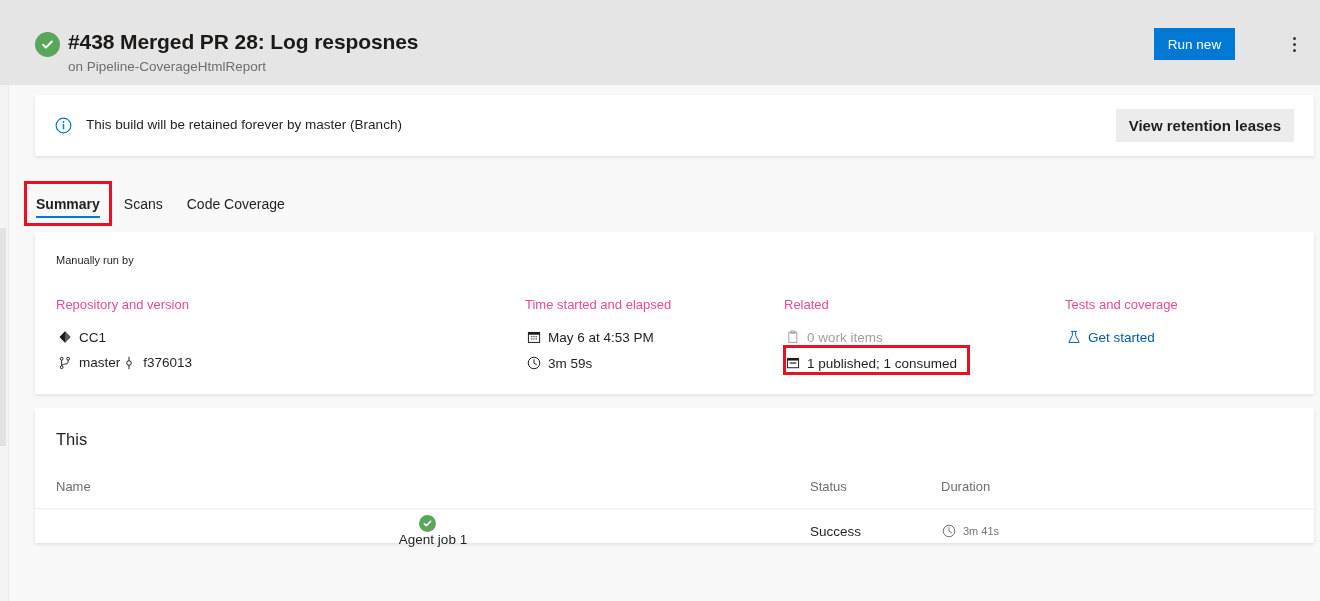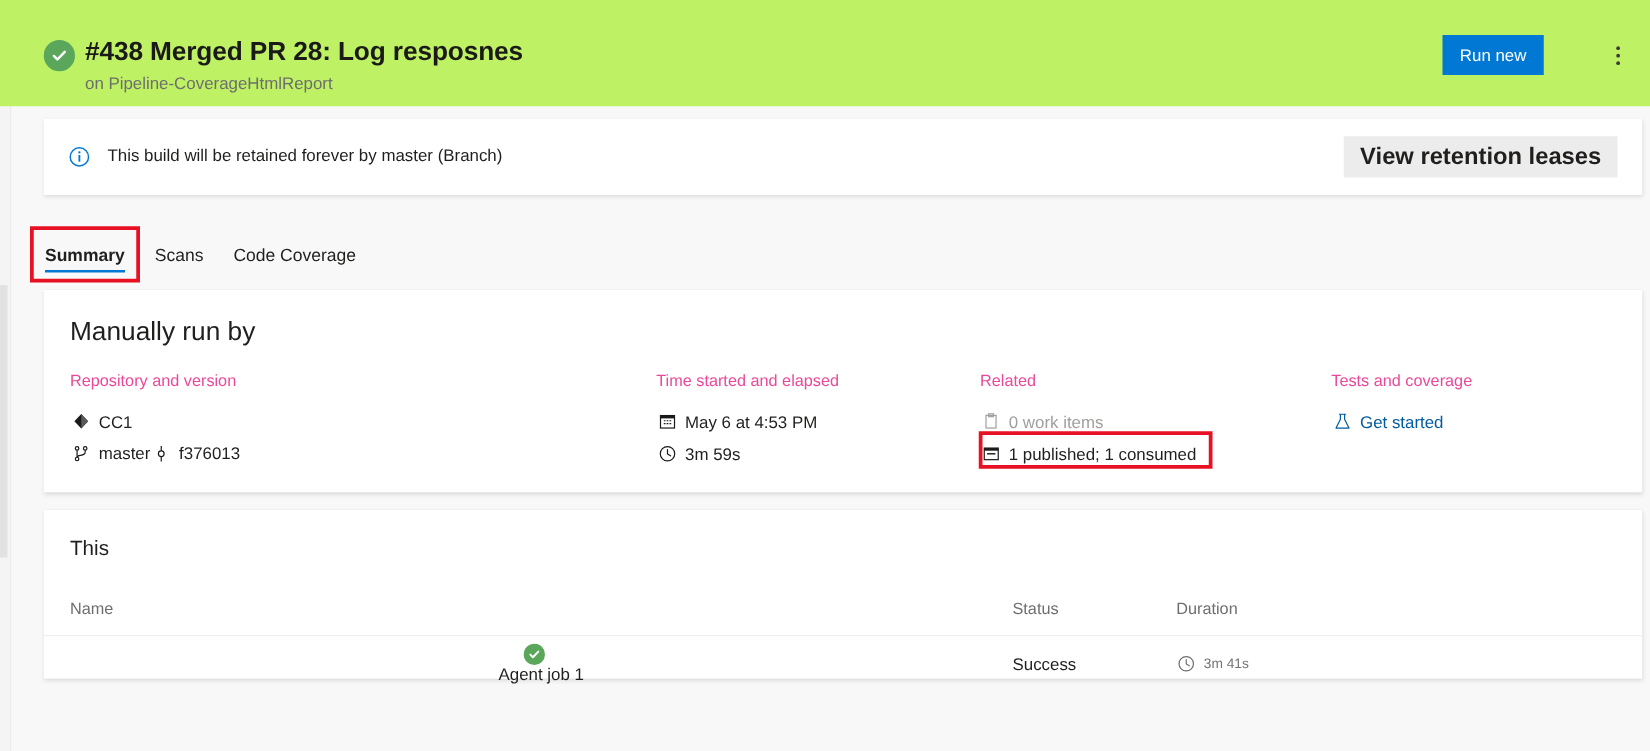--- a/index.html
+++ b/index.html
@@ -11,21 +11,21 @@
     overflow: hidden;
   }
   .page { position: relative; width: 1320px; height: 601px; background: #f8f8f8; }
 
   
   .left-strip { position:absolute; left:0; top:0; width:8px; height:601px; background:#f4f4f4; }
   .left-strip-thumb { position:absolute; left:0; top:228px; width:6px; height:218px; background:#e2e2e2; }
   .left-divider { position:absolute; left:8px; top:0; width:1px; height:601px; background:#eceaea; }
 
   
-  .header { position:absolute; left:0; top:0; width:1320px; height:85px; background:#bef264;padding-left:18px; }
+  .header { position:absolute; left:0; top:0; width:1320px; height:85px; background:#e5e5e5;padding-left:18px; }
   .status-circle {
     position:absolute; left:35px; top:32px; width:25px; height:25px;
     border-radius:50%; background:#5aa75c; display:flex; align-items:center; justify-content:center;
   }
   .status-circle svg { display:block; }
   .title-block { position:absolute; left:68px; top:28px; }
   .run-title { font-size:21px; font-weight:600; line-height:28px; letter-spacing:-0.1px; color:#1b1a19; white-space:nowrap; }
   .run-subtitle { font-size:13.5px; color:#6e6e6e; line-height:20px; margin-top:1px; white-space:nowrap; }
 
   .run-new-btn {
@@ -42,21 +42,21 @@
 
   
   .banner-card {
     position:absolute; left:35px; top:95px; width:1279px; height:61px;
     background:#ffffff; box-shadow: 0 0.3px 0.9px rgba(0,0,0,0.08), 0 1.6px 3.6px rgba(0,0,0,0.10);
   }
   .banner-icon { position:absolute; left:20px; top:22px; width:17px; height:17px; }
   .banner-text { position:absolute; left:51px; top:18px; font-size:13.5px; line-height:24px; color:#201f1e; }
   .retention-btn {
     position:absolute; right:20px; top:14px; height:33px; padding:0 13px;
-    background:#ececec; color:#201f1e; font-size:19px; border:none; cursor:pointer;
+    background:#ececec; color:#201f1e; font-size:15px; border:none; cursor:pointer;
     display:flex; align-items:center; justify-content:center; font-weight:600;
   }
 
   
   .tabs { position:absolute; left:24px; top:181px; height:45px; display:flex; align-items:flex-start; }
   .tab { position:relative; height:45px; padding:0 12px; display:flex; align-items:center;
          font-size:14px; color:#201f1e; cursor:pointer; background:transparent; border:none; }
   .tab.active { font-weight:600; }
   .tab.active .tab-underline {
     position:absolute; left:12px; right:12px; bottom:8px; height:2.5px; background:#0078d4;
@@ -64,21 +64,21 @@
   .tab-annotation {
     position:absolute; left:24px; top:181px; width:88px; height:45px;
     border:3px solid #e81123; pointer-events:none;
   }
 
   
   .summary-card {
     position:absolute; left:35px; top:232px; width:1279px; height:162px;
     background:#ffffff; box-shadow: 0 0.3px 0.9px rgba(0,0,0,0.08), 0 1.6px 3.6px rgba(0,0,0,0.10);
   }
-  .summary-heading { position:absolute; left:21px; top:22px; font-size:21px; color:#201f1e; }
+  .summary-heading { position:absolute; left:21px; top:22px; font-size:11px; color:#201f1e; }
   .summary-cols { position:absolute; left:21px; top:64px; right:0; display:flex; }
   .col { position:relative; }
   .col-0 { width:469px; }
   .col-1 { width:259px; }
   .col-2 { width:281px; }
   .col-3 { width:240px; }
   .col-label { font-size:13px; color:#ec4899; line-height:18px; margin-bottom:7px; }
   .col-row { display:flex; align-items:flex-end; height:24px; font-size:13.5px; color:#201f1e; }
   .col-row + .col-row { margin-top:2px; }
   .col-row .ic { width:17px; height:17px; margin-right:6px; flex:0 0 17px; display:flex; align-items:center; justify-content:center; }

